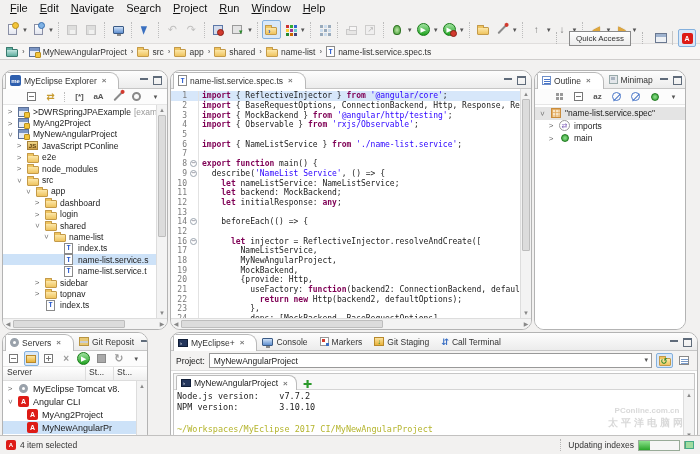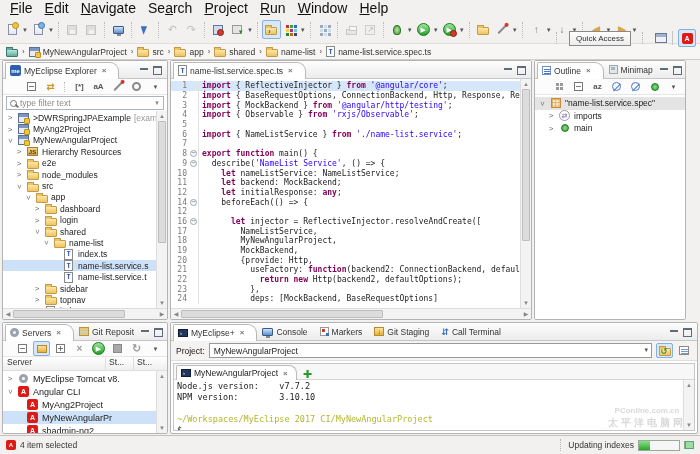--- a/index.html
+++ b/index.html
@@ -1,19 +1,19 @@
 <!DOCTYPE html>
 <html><head>
 <meta charset="utf-8">
 <style>
   html,body{margin:0;padding:0;background:#888;}
   #app{position:relative;width:700px;height:454px;background:#f2f1f0;font-family:"Liberation Sans","DejaVu Sans",sans-serif;font-size:9px;color:#222;overflow:hidden;}
   
   #menubar{height:16px;display:flex;align-items:center;gap:2px;padding-left:5px;background:#f2f1f0;}
-  .mitem{padding:1px 5px;font-size:14px;color:#111;cursor:default;}
+  .mitem{padding:1px 5px;font-size:11px;color:#111;cursor:default;}
   .mitem u{text-decoration:underline;}
   
   #toolbar{position:relative;height:27px;display:flex;align-items:center;padding-left:3px;background:#f2f1f0;}
   .tsep{width:1px;height:16px;border-left:1px dotted #bdbdbd;margin:0 3px;}
   .tbi{width:17px;height:17px;display:inline-flex;align-items:center;justify-content:center;position:relative;border:1px solid transparent;border-radius:2px;}
   .tbi.hl{background:#d9e8f8;border-color:#84b0dd;}
   .tbi.dis{opacity:.4;filter:grayscale(1);}
   .dd{font-size:6px;color:#555;margin:0 1px 0 0;}
   .gch{font-size:11px;line-height:11px;}
   
@@ -87,21 +87,21 @@
   .gi-outl:after{content:"";position:absolute;left:1px;top:2px;width:6px;height:1px;background:#4a77c9;box-shadow:0 2px 0 #4a77c9,0 4px 0 #4a77c9;}
   .gi-mini{width:9px;height:9px;background:#e3e6ea;border:1px solid #9aa;}
   .gi-mini:after{content:"";position:absolute;left:1px;top:1px;width:4px;height:3px;background:#aab4c0;}
   .gi-persp{width:12px;height:10px;background:#eef1f5;border:1px solid #6a7890;}
   .gi-persp:before{content:"";position:absolute;left:0;right:0;top:0;height:3px;background:#9fb3cf;}
   
   #crumb{height:15px;display:flex;align-items:center;gap:3px;padding-left:6px;background:#f7f6f5;border-top:1px solid #e0dedd;border-bottom:1px solid #cfcdcc;font-size:8.5px;color:#333;}
   .csep{color:#777;font-size:8px;font-weight:bold;margin:0 1px;}
   .citem{display:inline-flex;align-items:center;gap:3px;}
   
-  .panel{position:absolute;border:1px solid #b3b3b3;border-radius:2px;background:#fff;overflow:hidden;display:flex;flex-direction:column;box-sizing:border-box;}
+  .panel{position:absolute;border:1px solid #b3b3b3;border-radius:10px;background:#fff;overflow:hidden;display:flex;flex-direction:column;box-sizing:border-box;margin-top:10px;}
   .tabbar{display:flex;align-items:flex-end;height:17px;background:linear-gradient(#fdfdfd,#ececec);border-bottom:1px solid #c6c6c6;padding-left:2px;flex:none;}
   .tab{display:inline-flex;align-items:center;gap:3px;padding:1px 6px 2px 4px;font-size:8.5px;color:#333;height:13px;border:1px solid transparent;border-bottom:none;white-space:nowrap;}
   .tab.active{background:#fff;border-color:#b9b9b9;border-radius:2px 9px 0 0;position:relative;top:1px;padding-right:12px;}
   .tclose{color:#777;font-size:8px;margin-left:2px;font-weight:bold;}
   .winctl{margin-left:auto;display:flex;align-items:center;gap:5px;padding:0 5px 3px 0;}
   .wmin{width:8px;height:8px;position:relative;}
   .wmin:after{content:"";position:absolute;top:1px;left:0;right:0;height:2px;background:#5f6b7a;}
   .wmax{width:7px;height:6px;border:1px solid #5f6b7a;border-top-width:2px;}
   .ptools{display:flex;align-items:center;justify-content:flex-end;gap:2px;height:15px;padding:0 3px;background:#fcfcfc;border-bottom:1px solid #e6e6e6;flex:none;}
   .pti{width:15px;height:13px;display:inline-flex;align-items:center;justify-content:center;position:relative;border:1px solid transparent;border-radius:2px;}
@@ -372,25 +372,20 @@
         <span class="pti">
           <span class="gi gi-wand"></span>
         </span>
         <span class="pti">
           <span class="gi gi-gear"></span>
         </span>
         <span class="pti">
           <span class="gi vmenu">▼</span>
         </span>
       </div>
-    <div class="filter">
-      <span class="mag"></span>
-      <span>type filter text</span>
-      <span class="fchev">▼</span>
-    </div>
     <div class="treewrap t-sm">
         <div id="explorer-tree" style="padding-top:1px;">
           <div class="trow" style="padding-left: 3px;">
             <span class="tw">&gt;</span>
             <span class="tico">
               <span class="gi gi-proj"></span>
             </span>
             <span class="tlabel">&gt;DWRSpringJPAExample</span>
             <span class="tdec"> [example</span>
           </div>
@@ -406,21 +401,21 @@
             <span class="tico">
               <span class="gi gi-proj"></span>
             </span>
             <span class="tlabel">MyNewAngularProject</span>
           </div>
           <div class="trow" style="padding-left: 12px;">
             <span class="tw">&gt;</span>
             <span class="tico">
               <span class="gi gi-js">JS</span>
             </span>
-            <span class="tlabel">Hierarchy Resources</span>
+            <span class="tlabel">JavaScript PConline</span>
           </div>
           <div class="trow" style="padding-left: 12px;">
             <span class="tw">&gt;</span>
             <span class="tico">
               <span class="gi gi-folder"></span>
             </span>
             <span class="tlabel">e2e</span>
           </div>
           <div class="trow" style="padding-left: 12px;">
             <span class="tw">&gt;</span>
@@ -548,20 +543,21 @@
           <div class="cl"><span class="ln">3</span><span class="fm"></span><span class="ctext"><span class="kw">import</span> { MockBackend } <span class="kw">from</span> <span class="str">'@angular/http/testing'</span>;</span></div>
           <div class="cl"><span class="ln">4</span><span class="fm"></span><span class="ctext"><span class="kw">import</span> { Observable } <span class="kw">from</span> <span class="str">'rxjs/Observable'</span>;</span></div>
           <div class="cl"><span class="ln">5</span><span class="fm"></span><span class="ctext"></span></div>
           <div class="cl"><span class="ln">6</span><span class="fm"></span><span class="ctext"><span class="kw">import</span> { NameListService } <span class="kw">from</span> <span class="str">'./name-list.service'</span>;</span></div>
           <div class="cl"><span class="ln">7</span><span class="fm"></span><span class="ctext"></span></div>
           <div class="cl"><span class="ln">8</span><span class="fm"><span class="fold">−</span></span><span class="ctext"><span class="kw">export</span> <span class="kw">function</span> main() {</span></div>
           <div class="cl"><span class="ln">9</span><span class="fm"><span class="fold">−</span></span><span class="ctext">  describe(<span class="str">'NameList Service'</span>, () =&gt; {</span></div>
           <div class="cl"><span class="ln">10</span><span class="fm"></span><span class="ctext">    <span class="kw">let</span> nameListService: NameListService;</span></div>
           <div class="cl"><span class="ln">11</span><span class="fm"></span><span class="ctext">    <span class="kw">let</span> backend: MockBackend;</span></div>
           <div class="cl"><span class="ln">12</span><span class="fm"></span><span class="ctext">    <span class="kw">let</span> initialResponse: <span class="kw">any</span>;</span></div>
+          <div class="cl"><span class="ln">13</span><span class="fm"></span><span class="ctext"></span></div>
           <div class="cl"><span class="ln">14</span><span class="fm"><span class="fold">−</span></span><span class="ctext">    beforeEach(() =&gt; {</span></div>
           <div class="cl"><span class="ln">12</span><span class="fm"></span><span class="ctext"></span></div>
           <div class="cl"><span class="ln">16</span><span class="fm"><span class="fold">−</span></span><span class="ctext">      <span class="kw">let</span> injector = ReflectiveInjector.resolveAndCreate([</span></div>
           <div class="cl"><span class="ln">17</span><span class="fm"></span><span class="ctext">        NameListService,</span></div>
           <div class="cl"><span class="ln">18</span><span class="fm"></span><span class="ctext">        MyNewAngularProject,</span></div>
           <div class="cl"><span class="ln">19</span><span class="fm"></span><span class="ctext">        MockBackend,</span></div>
           <div class="cl"><span class="ln">20</span><span class="fm"></span><span class="ctext">        {provide: Http,</span></div>
           <div class="cl"><span class="ln">21</span><span class="fm"></span><span class="ctext">          useFactory: <span class="kw">function</span>(backend2: ConnectionBackend, defaultOptions: BaseRequestOptions) {</span></div>
           <div class="cl"><span class="ln">22</span><span class="fm"></span><span class="ctext">            <span class="kw">return</span> <span class="kw">new</span> Http(backend2, defaultOptions);</span></div>
           <div class="cl"><span class="ln">23</span><span class="fm"></span><span class="ctext">          },</span></div>
@@ -641,21 +637,21 @@
             <span class="tw">&gt;</span>
             <span class="tico">
               <span class="gi gi-gdot"></span>
             </span>
             <span class="tlabel">main</span>
           </div>
         </div>
       </div>
   </div>
 
-  <div class="panel" id="p-servers" style="left:2px;top:322px;width:166px;height:112px;">
+  <div class="panel" id="p-servers" style="left:2px;top:322px;width:146px;height:112px;">
     <div class="tabbar">
         <span id="servers-tabs" style="display:inline-flex;align-items:flex-end;">
           <span class="tab active">
             <span class="gi gi-donut"></span>
             <span>Servers</span>
             <span class="tclose">×</span>
           </span>
           <span class="tab">
             <span class="gi gi-gitrepo"></span>
             <span>Git Reposit</span>

